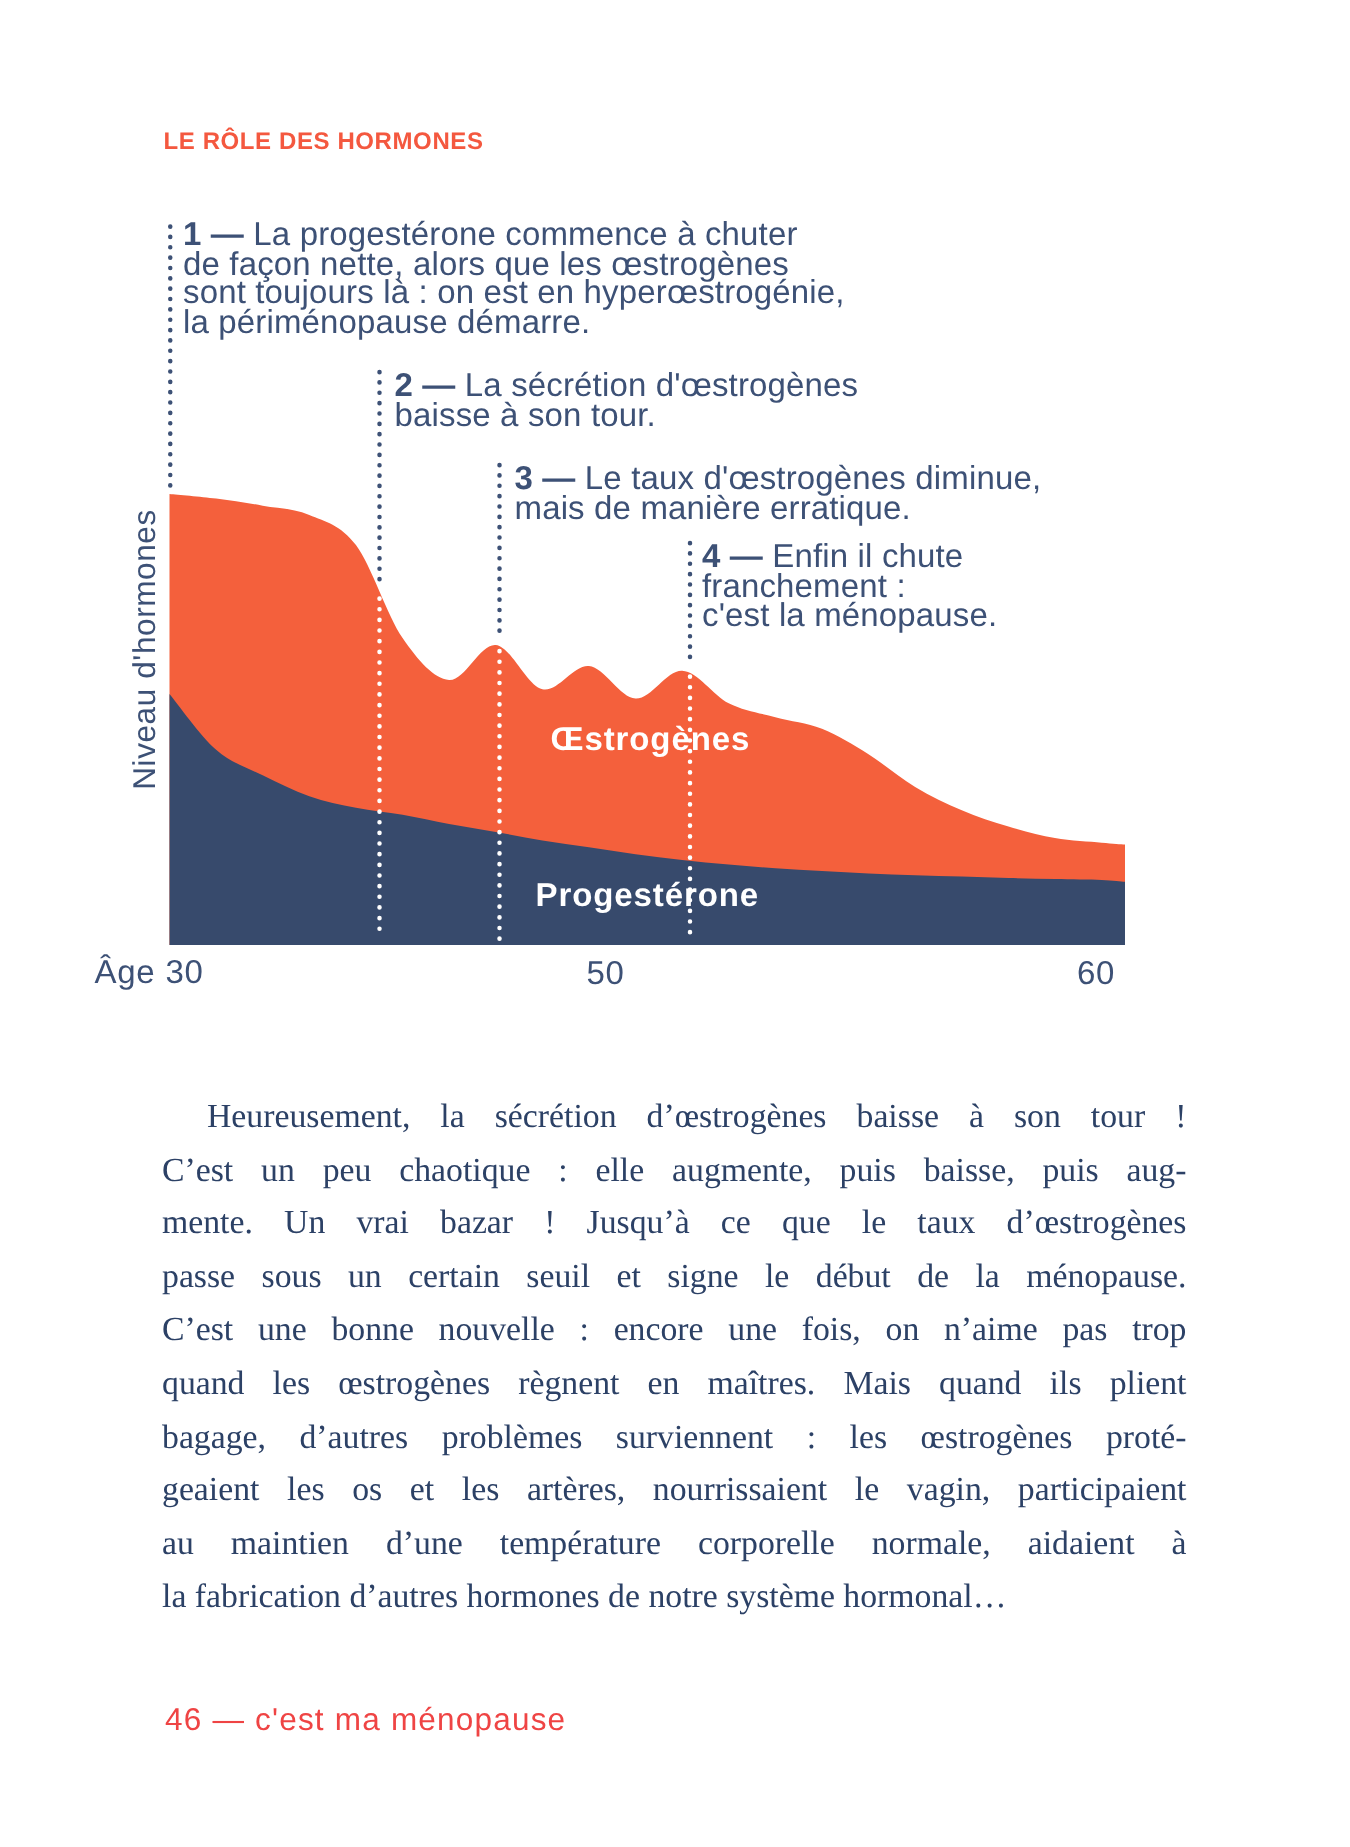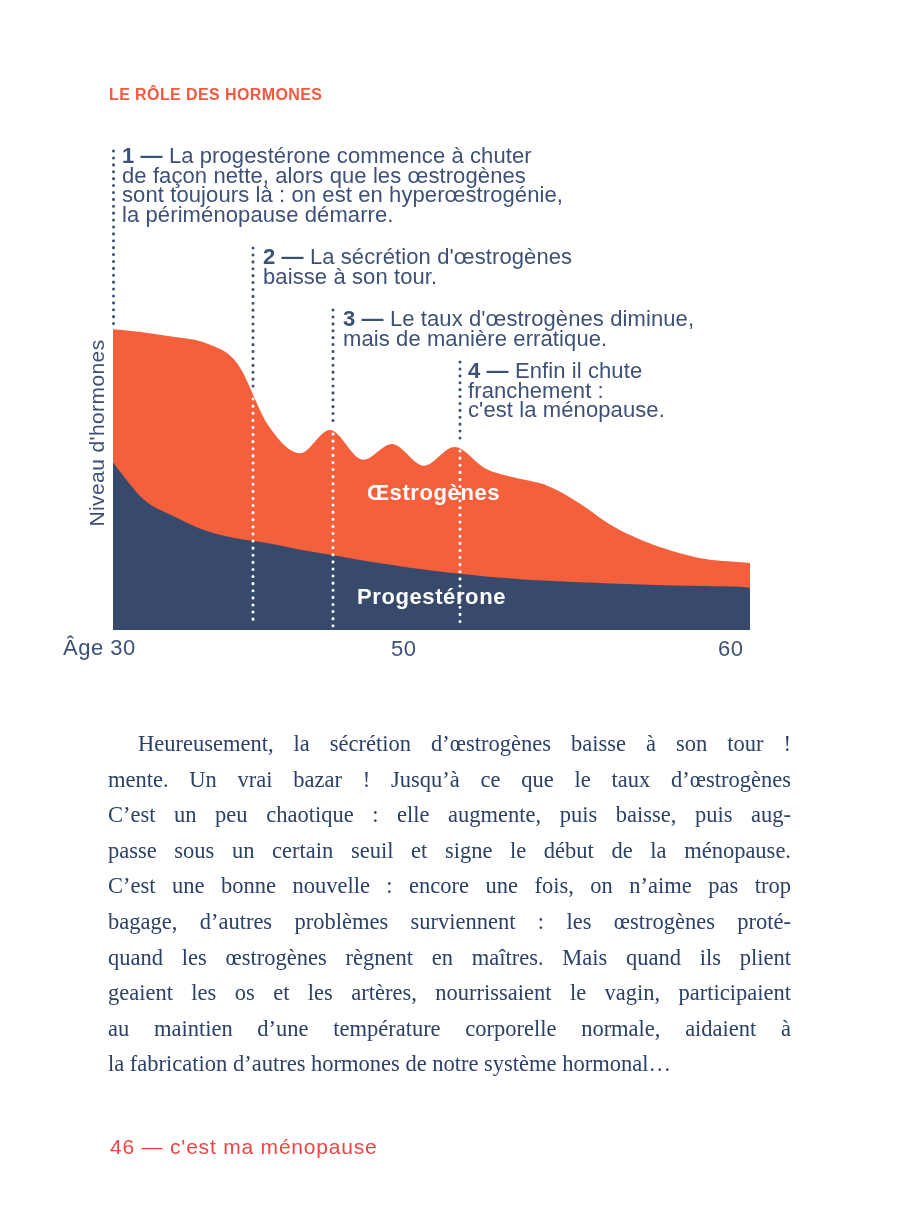--- a/index.html
+++ b/index.html
@@ -97,26 +97,26 @@
   <div class="abs series-label lbl-estrogen">Œstrogènes</div>
   <div class="abs series-label lbl-progesterone">Progestérone</div>
 
   <div class="abs yaxis-label">Niveau d'hormones</div>
   <div class="abs xaxis tick-40">Âge 30</div>
   <div class="abs xaxis tick-50">50</div>
   <div class="abs xaxis tick-60">60</div>
 
   <div class="abs bodytext">
       <div class="bodyline first">Heureusement, la sécrétion d’œstrogènes baisse à son tour !</div>
+      <div class="bodyline">C’est un peu chaotique : elle augmente, puis baisse, puis aug-</div>
       <div class="bodyline">mente. Un vrai bazar ! Jusqu’à ce que le taux d’œstrogènes</div>
-      <div class="bodyline">C’est un peu chaotique : elle augmente, puis baisse, puis aug-</div>
       <div class="bodyline">passe sous un certain seuil et signe le début de la ménopause.</div>
       <div class="bodyline">C’est une bonne nouvelle : encore une fois, on n’aime pas trop</div>
+      <div class="bodyline">quand les œstrogènes règnent en maîtres. Mais quand ils plient</div>
       <div class="bodyline">bagage, d’autres problèmes surviennent : les œstrogènes proté-</div>
-      <div class="bodyline">quand les œstrogènes règnent en maîtres. Mais quand ils plient</div>
       <div class="bodyline">geaient les os et les artères, nourrissaient le vagin, participaient</div>
       <div class="bodyline">au maintien d’une température corporelle normale, aidaient à</div>
       <div class="bodyline last">la fabrication d’autres hormones de notre système hormonal…</div>
     </div>
 
   <div class="abs footer">46 — c'est ma ménopause</div>
 
 </div>
 
 </body></html>

